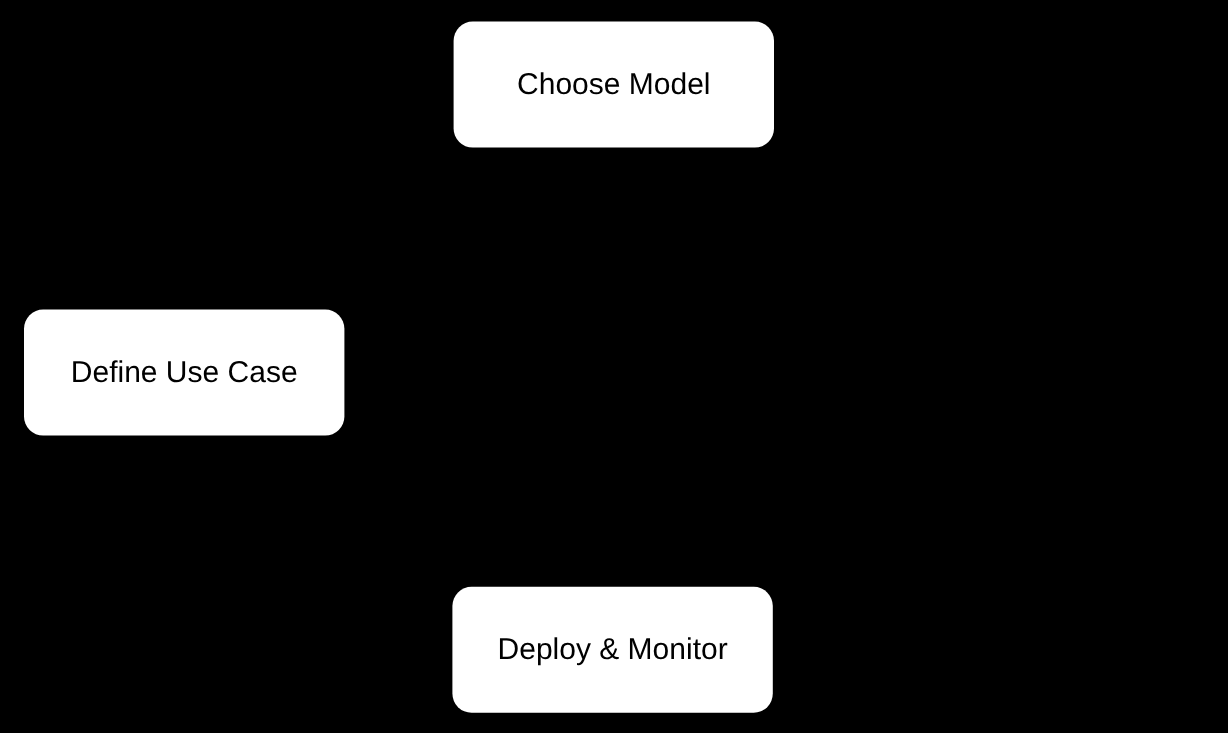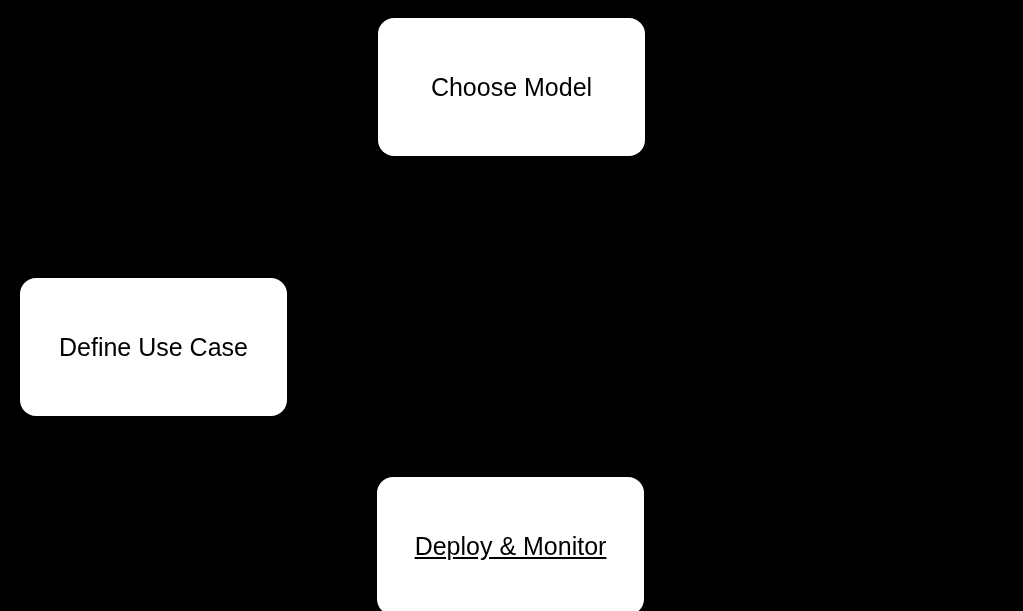--- a/index.html
+++ b/index.html
@@ -11,36 +11,36 @@
     position: relative;
     width: 1023px;
     height: 611px;
     background: #000000;
     overflow: hidden;
     font-family: "Liberation Sans", sans-serif;
   }
   .node {
     position: absolute;
     width: 267px;
-    height: 138px;
+    height: 105px;
     background: #ffffff;
     border-radius: 16px;
     display: flex;
     align-items: center;
     justify-content: center;
     color: #000000;
     font-size: 25px;
     line-height: 1;
     text-align: center;
     box-sizing: border-box;
   }
   .node-top    { left: 378px; top: 18px;  }
-  .node-left   { left: 20px;  top: 278px; }
+  .node-left   { left: 20px;  top: 258px; }
   .node-right  { left: 737px; top: 270px; }
-  .node-bottom { left: 377px; top: 477px; text-decoration: underline; }
+  .node-bottom { left: 377px; top: 489px; }
 </style>
 </head>
 <body>
 
 <div class="canvas">
   <div class="node node-top">
     <span>Choose Model</span>
   </div>
   <div class="node node-left">
     <span>Define Use Case</span>

